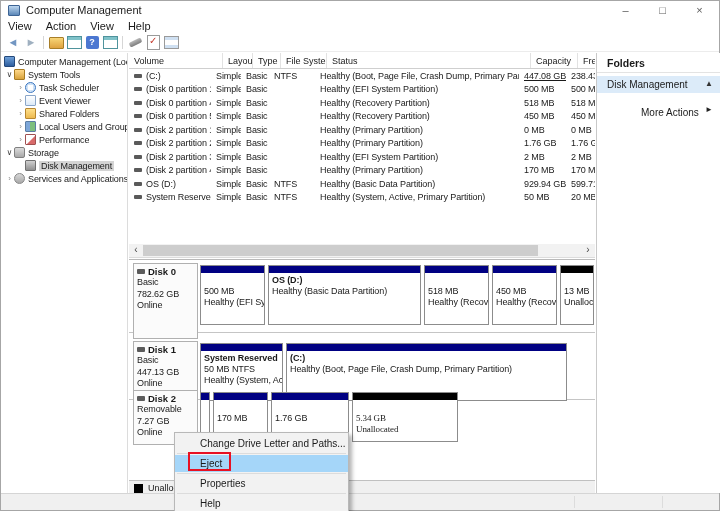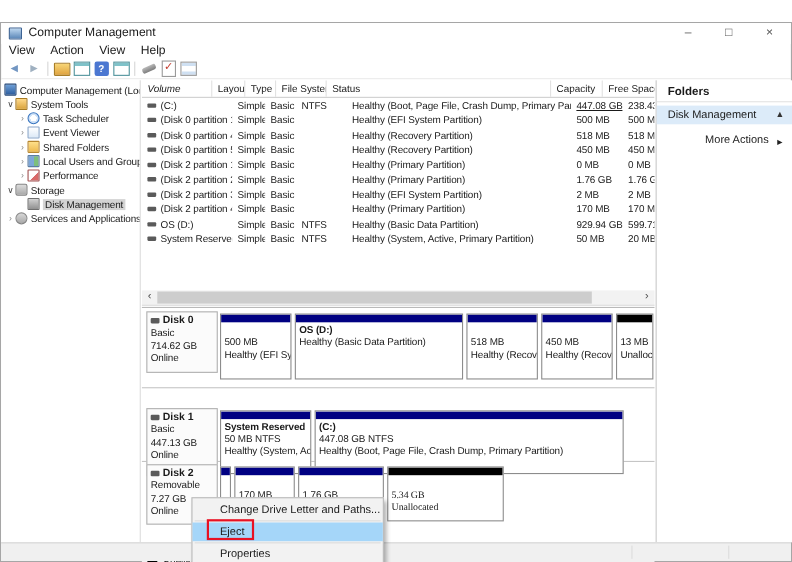--- a/index.html
+++ b/index.html
@@ -2,21 +2,21 @@
 <html><head>
 <meta charset="utf-8">
 <style>
   * { box-sizing: border-box; }
   html,body { margin:0; padding:0; }
   body {
     width:720px; height:511px; position:relative; overflow:hidden;
     font-family:"Liberation Sans", sans-serif; font-size:11px; color:#1a1a1a;
     background:#fff;
   }
-  .window { position:absolute; inset:0; border:1px solid #a6a6a6; background:#fff;margin-top:20px; }
+  .window { position:absolute; inset:0; border:1px solid #a6a6a6; background:#fff; }
 
   
   .titlebar { position:absolute; top:0; left:0; right:0; height:19px; background:#fff; }
   .title-icon { position:absolute; left:7px; top:4px; width:12px; height:11px;
     background:linear-gradient(#bcd6ef,#5b87b8); border:1px solid #3c6394; border-radius:1px; }
   .title-text { position:absolute; left:25px; top:3px; font-size:11px; white-space:nowrap; }
   .win-controls { position:absolute; right:1px; top:0; display:flex; }
   .win-btn { width:37px; height:19px; text-align:center; line-height:18px; color:#5a5a5a; font-size:11px; }
 
   
@@ -99,21 +99,21 @@
   .legend { position:absolute; left:128px; top:479px; width:466px; height:15px; background:#f0f0f0;
     border-top:1px solid #c0c0c0; display:flex; align-items:center; }
   .legend-swatch { width:9px; height:9px; background:#000; margin:0 5px 0 5px; }
   .legend-label { font-size:9px; }
 
   
   .actions { position:absolute; left:595px; top:52px; width:125px; bottom:17px; background:#fff; border-left:1px solid #c9c9c9; }
   .actions-title { padding:4px 0 3px 10px; font-weight:bold; font-size:10.5px; border-bottom:1px solid #e3e3e3; }
   .dm-bar { margin-top:3px; height:17px; display:flex; align-items:center; padding-left:10px; font-size:10px; position:relative; }
   .dm-collapse { position:absolute; right:8px; top:3px; font-size:8px; color:#333; }
-  .more-actions { height:16px; margin-top:9px; display:flex; align-items:flex-start; padding-left:44px; font-size:10px; position:relative; }
+  .more-actions { height:16px; margin-top:9px; display:flex; align-items:flex-end; padding-left:44px; font-size:10px; position:relative; }
   .ma-expand { position:absolute; right:8px; top:3px; font-size:8px; color:#222; }
 
   
   .statusbar { position:absolute; left:0; right:0; bottom:0; height:17px; background:#f0f0f0; border-top:1px solid #d5d5d5; }
   .sb-div { position:absolute; top:2px; bottom:2px; width:1px; background:#dcdcdc; }
 
   
   .ctx { position:absolute; left:173px; top:431px; width:175px; background:#f2f2f2;
     border:1px solid #b8b8b8; box-shadow:3px 3px 4px rgba(0,0,0,0.3); padding:2px 0; z-index:20; }
   .ctx-item { height:17px; line-height:17px; padding-left:25px; font-size:10px; white-space:nowrap; position:relative; }
@@ -198,21 +198,21 @@
       </div>
       <div class="tree-row lvl1">
         <span class="tw collapsed">›</span>
         <span class="tico ico-services"></span>
         <span class="tlabel">Services and Applications</span>
       </div>
     </div>
 
   <div class="vol-table">
     <div class="vol-header">
-        <div class="vol-hcell" style="width: 64px; font-style: italic;">Volume</div>
+        <div class="vol-hcell" style="width: 94px;">Volume</div>
         <div class="vol-hcell" style="width: 30px;">Layout</div>
         <div class="vol-hcell" style="width: 28px;">Type</div>
         <div class="vol-hcell" style="width: 46px;">File System</div>
         <div class="vol-hcell" style="width: 204px;">Status</div>
         <div class="vol-hcell" style="width: 47px;">Capacity</div>
         <div class="vol-hcell" style="width: 60px;">Free Space</div>
       </div>
     <div class="vol-rows">
         <div class="vol-row">
           <div class="vol-cell" style="width: 82px;">
@@ -460,27 +460,27 @@
   <div class="hscroll">
     <div class="hs-arrow" style="left:0;">‹</div>
     <div class="hs-thumb"></div>
     <div class="hs-arrow" style="right:0;">›</div>
   </div>
 
   <div class="disk-area">
     <div class="disk-divider" style="top:72px;"></div>
     <div class="disk-divider" style="top:139px;"></div>
   <div class="disk-row" style="top: 3px; height: 64px;">
-        <div class="disk-label" style="height: 56px;">
+        <div class="disk-label" style="height: 76px;">
           <div class="disk-name">
             <span class="vol-ico"></span>
             <span>Disk 0</span>
           </div>
           <div class="disk-meta">Basic</div>
-          <div class="disk-meta">714.62 GB</div>
+          <div class="disk-meta">782.62 GB</div>
           <div class="disk-meta">Online</div>
         </div>
         <div class="parts">
           <div class="part" style="width: 65px; height: 60px;">
             <div class="part-bar" style="background: rgb(0, 0, 130);"></div>
             <div class="part-body">
               <div class="part-title"></div>
               <div>500 MB</div>
               <div>Healthy (EFI System Partition)</div>
             </div>
@@ -511,21 +511,21 @@
           <div class="part" style="width: 34px; height: 60px;">
             <div class="part-bar" style="background: rgb(0, 0, 0);"></div>
             <div class="part-body">
               <div class="part-title"></div>
               <div>13 MB</div>
               <div>Unallocated</div>
             </div>
           </div>
         </div>
       </div>
-      <div class="disk-row" style="top: 91px; height: 62px;">
+      <div class="disk-row" style="top: 81px; height: 62px;">
         <div class="disk-label" style="height: 62px;">
           <div class="disk-name">
             <span class="vol-ico"></span>
             <span>Disk 1</span>
           </div>
           <div class="disk-meta">Basic</div>
           <div class="disk-meta">447.13 GB</div>
           <div class="disk-meta">Online</div>
         </div>
         <div class="parts">
@@ -534,27 +534,26 @@
             <div class="part-body">
               <div class="part-title">System Reserved</div>
               <div>50 MB NTFS</div>
               <div>Healthy (System, Active, Primary Partition)</div>
             </div>
           </div>
           <div class="part" style="width: 281px; height: 58px;">
             <div class="part-bar" style="background: rgb(0, 0, 130);"></div>
             <div class="part-body">
               <div class="part-title">(C:)</div>
-              <div>447.08 GB NTFS</div>
               <div>Healthy (Boot, Page File, Crash Dump, Primary Partition)</div>
             </div>
           </div>
         </div>
       </div>
-      <div class="disk-row" style="top: 142px; height: 55px;">
+      <div class="disk-row" style="top: 130px; height: 55px;">
         <div class="disk-label" style="height: 55px;">
           <div class="disk-name">
             <span class="vol-ico"></span>
             <span>Disk 2</span>
           </div>
           <div class="disk-meta">Removable</div>
           <div class="disk-meta">7.27 GB</div>
           <div class="disk-meta">Online</div>
         </div>
         <div class="parts">

